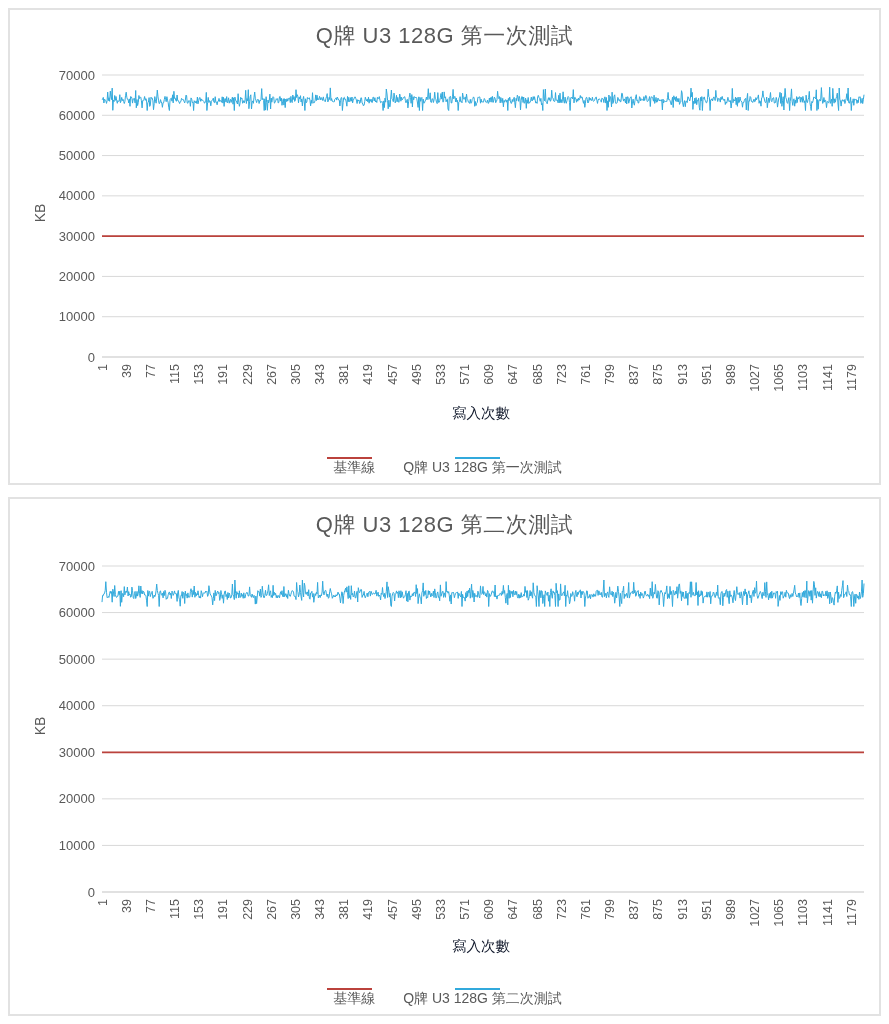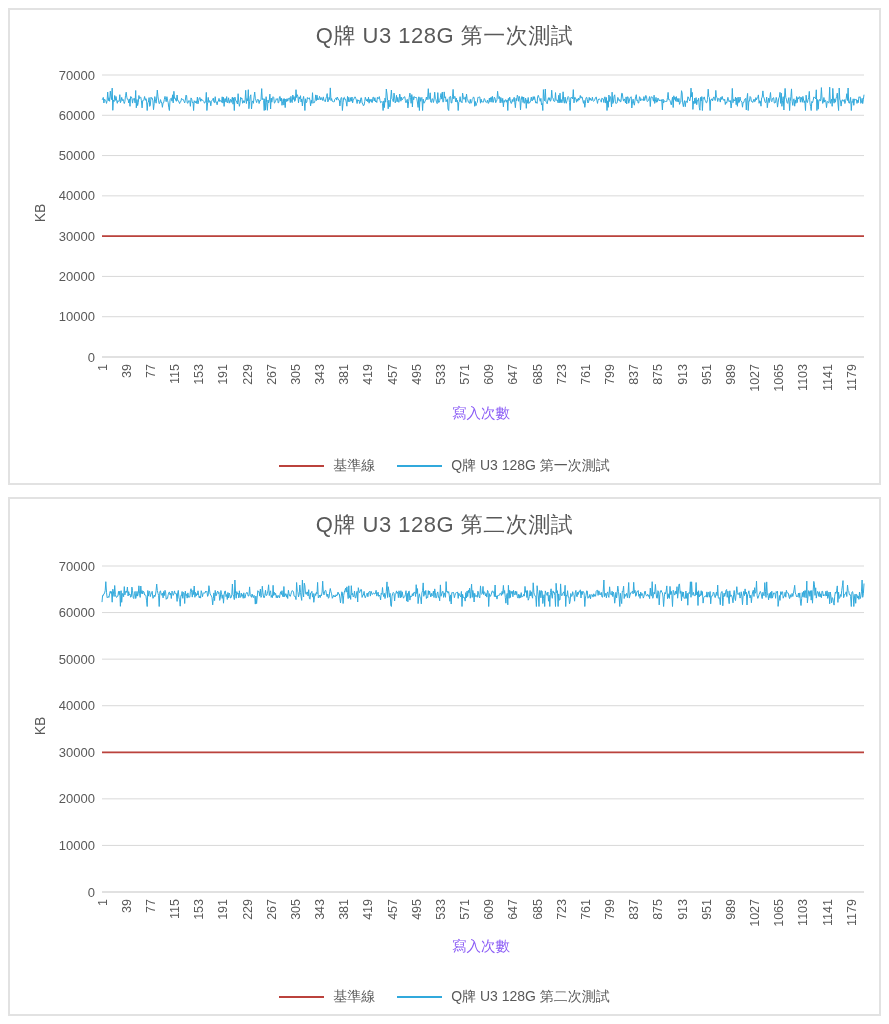--- a/index.html
+++ b/index.html
@@ -56,21 +56,21 @@
   }
   #panel0 .y-axis-title { top: 190px; }
   #panel1 .y-axis-title { top: 214px; }
 
   .x-axis-title {
     position: absolute;
     left: 90px;
     width: 762px;
     text-align: center;
     font-size: 14.5px;
-    color: #8b5cf6;
+    color: #0f172a;
   }
   #panel0 .x-axis-title { top: 394px; }
   #panel1 .x-axis-title { top: 438px; }
 
   .legend {
     position: absolute;
     left: 0;
     right: 0;
     display: flex;
     justify-content: center;
@@ -80,21 +80,21 @@
   }
   #panel0 .legend { top: 447px; }
   #panel1 .legend { top: 489px; }
   .legend-swatch {
     display: inline-block;
     width: 45px;
     height: 2px;
     margin-right: 9px;
   }
   .legend-item + .legend-item { margin-left: 22px; }
-  .legend-item { display: flex; align-items: center; }
+  .legend-item { display: flex; align-items: center; flex-direction: column; }
 </style>
 </head>
 <body>
 
 <div id="stage">
 
   <div class="panel" id="panel0">
     <svg class="plot" id="svg0" width="869" height="473" viewBox="0 0 869 473">
         <line x1="92" y1="65" x2="854" y2="65" stroke="#d9d9d9" stroke-width="1"></line>
         <text x="85" y="69.5" text-anchor="end" font-size="13" fill="#595959" font-family="&quot;Liberation Sans&quot;, sans-serif">70000</text>

